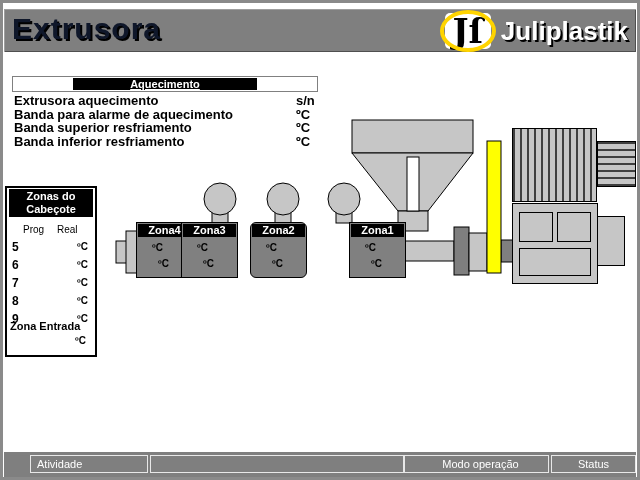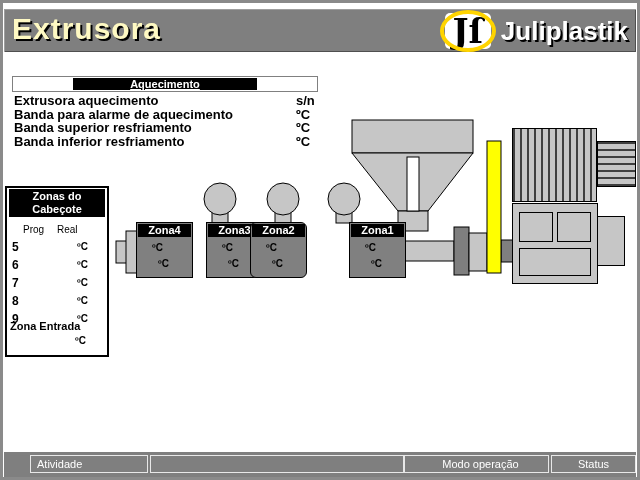--- a/index.html
+++ b/index.html
@@ -3,42 +3,42 @@
 <meta charset="utf-8">
 <style>
   html,body{margin:0;padding:0;background:#d0d0d0;}
   .screen{position:relative;width:640px;height:480px;background:#ffffff;overflow:hidden;
           font-family:"Liberation Sans",sans-serif;}
   .frame{position:absolute;inset:0;border:3px solid #8a8a8a;pointer-events:none;z-index:50;}
 
   
   .header{position:absolute;left:4px;top:9px;width:632px;height:43px;background:#7f7f7f;
           box-shadow:inset 1px 1px 0 #9e9e9e, inset -1px -1px 0 #4f4f4f;z-index:2;}
-  .app-title{position:absolute;left:8px;top:3px;color:#fef9c3;font-size:30px;font-weight:bold;
+  .app-title{position:absolute;left:8px;top:3px;color:#0f172a;font-size:30px;font-weight:bold;
           text-shadow:2px 2px 0 #000;letter-spacing:1px;}
   .logo{position:absolute;right:8px;top:3px;height:38px;display:flex;align-items:center;}
   .logo-badge{position:relative;width:46px;height:36px;background:#fff;border-radius:5px;
           display:flex;align-items:center;justify-content:center;
           font-family:"DejaVu Serif",serif;font-size:34px;font-weight:bold;color:#000;}
   .logo-ring{position:absolute;left:-5px;top:-3px;width:48px;height:34px;
           border:4px solid #ffd400;border-radius:50%;}
   .brand-name{margin-left:10px;color:#fff;font-size:26px;font-weight:bold;text-shadow:2px 2px 0 #000;}
 
   
   .heat-title-box{position:absolute;left:12px;top:76px;width:306px;height:16px;background:#fff;
           border:1px solid #808080;z-index:2;box-sizing:border-box;}
   .heat-title-bar{position:absolute;left:60px;top:1px;width:184px;height:12px;background:#000;
           color:#fff;font-size:11px;font-weight:bold;text-align:center;line-height:12px;
           text-decoration:underline;}
   .heat-rows{position:absolute;left:14px;top:94px;width:330px;z-index:2;}
   .heat-row{position:relative;height:13.5px;line-height:13.5px;font-size:13px;font-weight:bold;color:#000;}
   .heat-value{position:absolute;left:282px;top:0;}
 
   
-  .zpanel{position:absolute;left:5px;top:186px;width:104px;height:171px;background:#fff;
+  .zpanel{position:absolute;left:5px;top:186px;width:92px;height:171px;background:#fff;
           border:2px solid #000;z-index:2;box-sizing:border-box;}
   .zpanel-title{position:absolute;left:2px;top:1px;right:2px;background:#000;color:#fff;
           font-size:11px;font-weight:bold;text-align:center;line-height:13px;padding:1px 0;}
   .zpanel-cols{position:absolute;top:36px;left:0;width:100%;font-size:10px;color:#000;}
   .col-prog{position:absolute;left:16px;top:0;}
   .col-real{position:absolute;left:50px;top:0;}
   .zrow{position:absolute;left:0;width:100%;height:14px;}
   .zrow .num{position:absolute;left:5px;top:0;font-size:12px;font-weight:bold;}
   .zrow .unit{position:absolute;left:70px;top:1px;font-size:10px;font-weight:bold;}
   .entry-label{position:absolute;left:3px;top:132px;font-size:11px;font-weight:bold;}
@@ -191,21 +191,21 @@
 
     <div class="entry-label">Zona Entrada</div>
     <div class="entry-unit">ºC</div>
   </div>
 
   <div class="zone-block" style="left:136px;">
     <div class="zone-label">Zona4</div>
     <span class="zone-prog">ºC</span>
     <span class="zone-real">ºC</span>
   </div>
-  <div class="zone-block" style="left:206px;">
+  <div class="zone-block" style="left:181px;">
     <div class="zone-label">Zona3</div>
     <span class="zone-prog">ºC</span>
     <span class="zone-real">ºC</span>
   </div>
   <div class="zone-block" style="left:250px;border-radius:6px;">
     <div class="zone-label">Zona2</div>
     <span class="zone-prog">ºC</span>
     <span class="zone-real">ºC</span>
   </div>
   <div class="zone-block" style="left:307px;margin-left:42px;">

